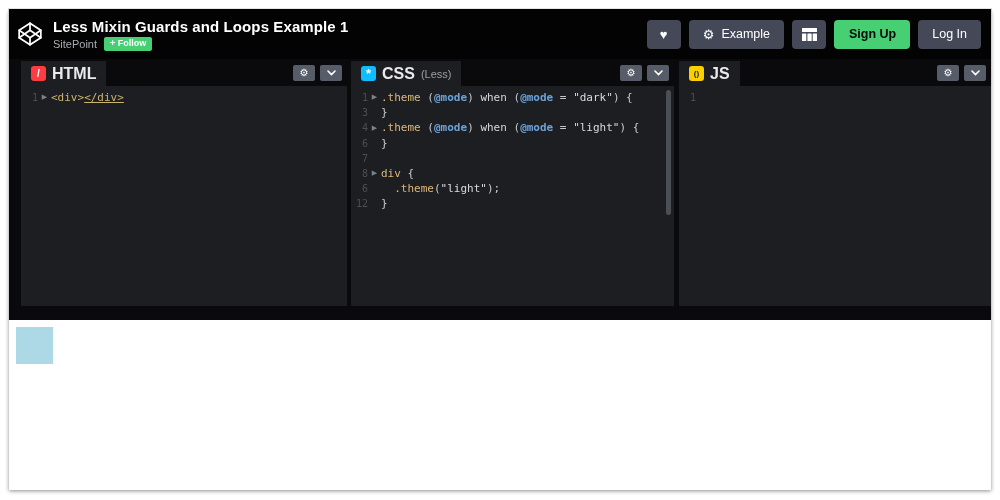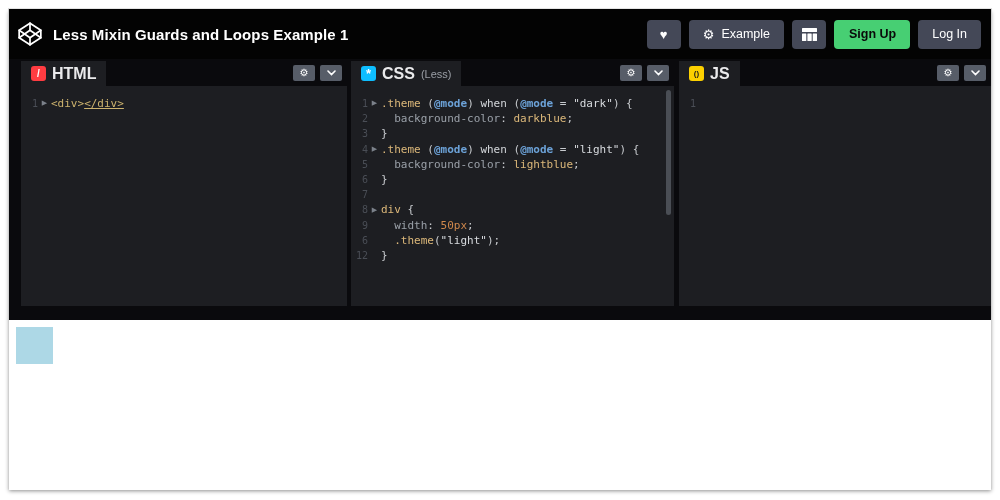--- a/index.html
+++ b/index.html
@@ -36,21 +36,21 @@
   .tab { display:inline-flex; align-items:center; gap:6px; height:25px; padding:0 10px;
          background:#1d1e22; cursor:pointer; }
   .tab-icon { width:15px; height:15px; border-radius:3px; display:flex; align-items:center;
               justify-content:center; font-weight:700; }
   .tab-label { color:#eaeaec; font-size:16px; font-weight:700; }
   .tab-sublabel { color:#9b9fa6; font-size:11px; font-weight:400; }
   .panel-actions { position:absolute; top:4px; right:5px; display:flex; gap:5px; }
   .mini-btn { width:22px; height:16px; background:#575d68; border-radius:2px; display:flex;
               align-items:center; justify-content:center; cursor:pointer; color:#fff; }
   .panel-body { position:absolute; left:0; right:0; top:25px; bottom:0; background:#1d1e22;
-                overflow:hidden; padding-top:10px; cursor:text; }
+                overflow:hidden; padding-top:4px; cursor:text; }
 
   .cl { height:15.2px; line-height:15.2px; white-space:pre; font-family:"DejaVu Sans Mono", monospace; font-size:11px; }
   .ln { display:inline-block; width:17px; text-align:right; color:#4a4e56; font-size:10px; }
   .fold { display:inline-block; width:13px; text-align:center; color:#7b818a; font-size:7px;
           font-family:"DejaVu Sans", sans-serif; vertical-align:middle; }
   .tk.sel  { color:#dcb87a; }
   .tk.var  { color:#6ca2d8;font-weight:bold; }
   .tk.kw   { color:#d3d6da; }
   .tk.punc { color:#c7cace; }
   .tk.prop { color:#9aa0a8; }
@@ -80,20 +80,24 @@
       <svg width="26" height="26" viewBox="0 0 24 24" fill="none" stroke="#ffffff" stroke-width="1.6" stroke-linejoin="round" stroke-linecap="round">
         <path d="M12 2 L22 8.6 V15.4 L12 22 L2 15.4 V8.6 Z"></path>
         <path d="M12 2 V8.6"></path>
           <path d="M12 22 V15.4"></path>
         <path d="M2 8.6 L12 15.4 L22 8.6"></path>
         <path d="M2 15.4 L12 8.6 L22 15.4"></path>
       </svg>
     </div>
     <div class="title-block">
       <div class="pen-title">Less Mixin Guards and Loops Example 1</div>
+      <div class="pen-meta">
+        <span class="pen-author">SitePoint</span>
+        <span class="follow-btn">+ Follow</span>
+      </div>
     </div>
     <div class="hdr-actions">
       <button class="btn icon-only">
         <span class="heart-glyph">♥</span>
       </button>
       <button class="btn">
         <span class="gear-glyph">⚙</span>
         <span>Example</span>
       </button>
       <button class="btn icon-only">
@@ -155,28 +159,25 @@
               <svg width="9" height="6" viewBox="0 0 9 6">
                   <polyline points="1,1 4.5,4.5 8,1" fill="none" stroke="#ffffff" stroke-width="1.6" stroke-linecap="round"></polyline>
                 </svg>
             </span>
           </div>
         </div>
       </div>
       <div class="panel-body">
         <div>
             <div class="cl"><span class="ln">1</span><span class="fold">▶</span><span class="tk sel">.theme</span><span class="tk punc"> (</span><span class="tk var">@mode</span><span class="tk punc">) </span><span class="tk kw">when</span><span class="tk punc"> (</span><span class="tk var">@mode</span><span class="tk punc"> = </span><span class="tk str">"dark"</span><span class="tk punc">) {</span></div>
-            <div class="cl"><span class="ln">2</span><span class="fold"></span><span class="tk prop">  background-color</span><span class="tk punc">: </span><span class="tk val">darkblue</span><span class="tk punc">;</span></div>
             <div class="cl"><span class="ln">3</span><span class="fold"></span><span class="tk punc">}</span></div>
             <div class="cl"><span class="ln">4</span><span class="fold">▶</span><span class="tk sel">.theme</span><span class="tk punc"> (</span><span class="tk var">@mode</span><span class="tk punc">) </span><span class="tk kw">when</span><span class="tk punc"> (</span><span class="tk var">@mode</span><span class="tk punc"> = </span><span class="tk str">"light"</span><span class="tk punc">) {</span></div>
-            <div class="cl"><span class="ln">5</span><span class="fold"></span><span class="tk prop">  background-color</span><span class="tk punc">: </span><span class="tk val">lightblue</span><span class="tk punc">;</span></div>
             <div class="cl"><span class="ln">6</span><span class="fold"></span><span class="tk punc">}</span></div>
             <div class="cl"><span class="ln">7</span><span class="fold"></span></div>
             <div class="cl"><span class="ln">8</span><span class="fold">▶</span><span class="tk sel">div</span><span class="tk punc"> {</span></div>
-            <div class="cl"><span class="ln">9</span><span class="fold"></span><span class="tk prop">  width</span><span class="tk punc">: </span><span class="tk num">50px</span><span class="tk punc">;</span></div>
             <div class="cl"><span class="ln">6</span><span class="fold"></span><span class="tk sel">  .theme</span><span class="tk punc">(</span><span class="tk str">"light"</span><span class="tk punc">);</span></div>
             <div class="cl"><span class="ln">12</span><span class="fold"></span><span class="tk punc">}</span></div>
           </div>
         <div class="vscroll"></div>
       </div>
     </div>
 
     <div class="panel" style="left:670px; width:312px;">
       <div class="tabbar">
         <div class="tab">

